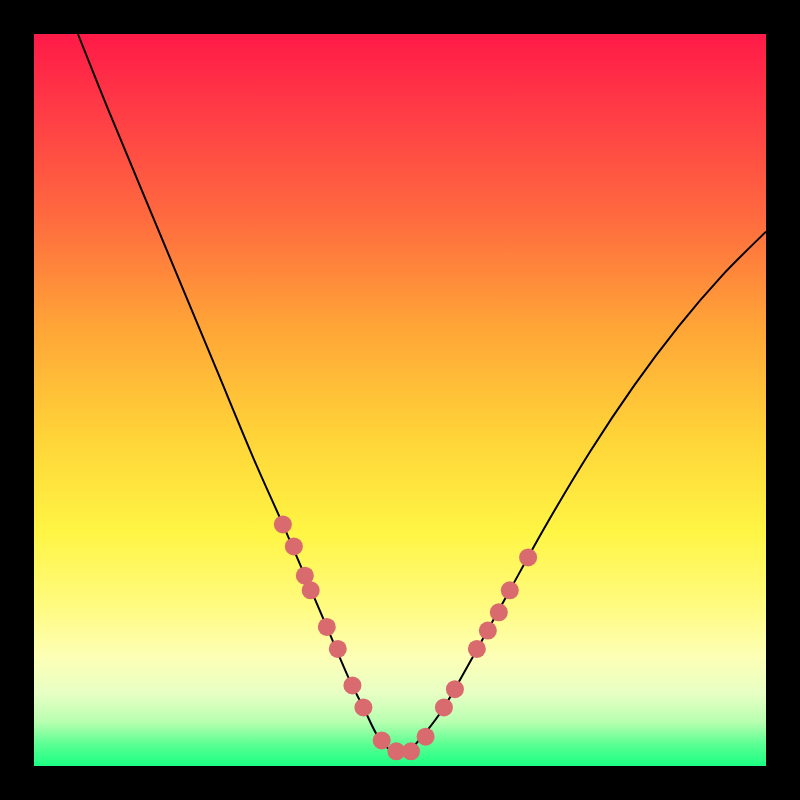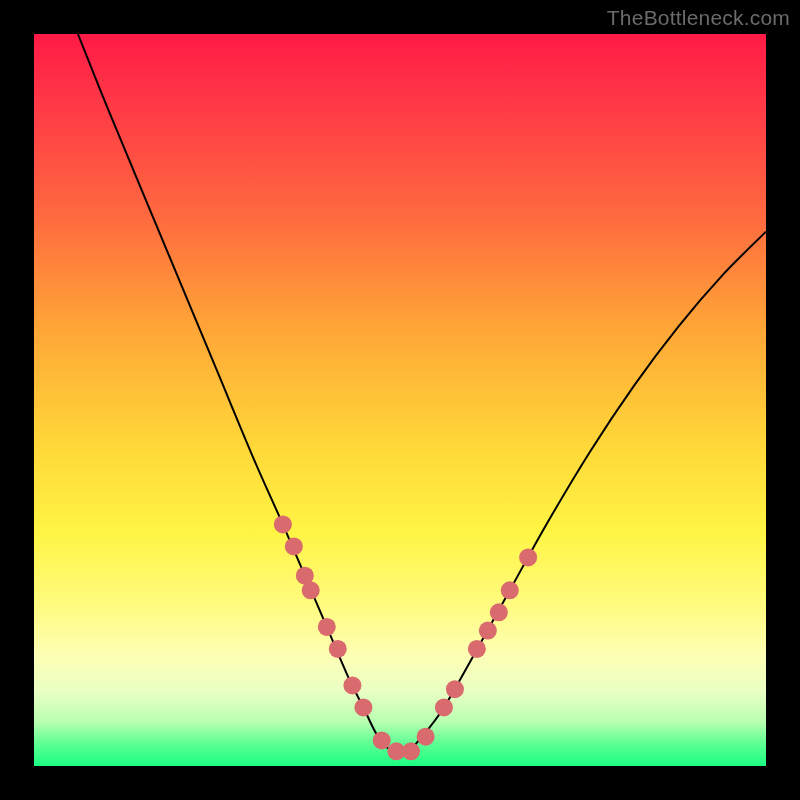--- a/index.html
+++ b/index.html
@@ -65,21 +65,20 @@
   .dot {
     fill: #d96a6d;
     stroke: none;
   }
 </style>
 </head>
 <body>
 
 <div class="frame">
 
-  <div class="watermark">TheBottleneck.com</div>
 
   <div class="plot">
     <svg class="curve" viewBox="0 0 732 732">
       <path id="curvePath" class="curve-path" d="M 43.92 0 C 48.800000000000004 12.199999999999989 62.220000000000006 46.35999999999994 73.2 73.19999999999993 C 84.18 100.03999999999992 97.6 131.75999999999996 109.8 161.03999999999996 C 122 190.31999999999996 134.20000000000002 219.6 146.4 248.88 C 158.6 278.15999999999997 170.8 307.43999999999994 183 336.71999999999997 C 195.2 366 208.62 398.94 219.6 424.56 C 230.57999999999998 450.18 240.34000000000003 470.91999999999996 248.88000000000002 490.44 C 257.42 509.96000000000004 263.52 524.6 270.84 541.6800000000001 C 278.15999999999997 558.7600000000001 285.48 575.8399999999999 292.8 592.92 C 300.12 610 308.65999999999997 630.74 314.76 644.16 C 320.86 657.5799999999999 324.52000000000004 663.6800000000001 329.40000000000003 673.44 C 334.28000000000003 683.2 339.15999999999997 695.4000000000001 344.03999999999996 702.72 C 348.91999999999996 710.04 353.8 714.9200000000001 358.68 717.36 C 363.56 719.8 368.44 719.8 373.32 717.36 C 378.2 714.9200000000001 381.86 710.04 387.96000000000004 702.72 C 394.06000000000006 695.4000000000001 401.38 686.86 409.92 673.44 C 418.46000000000004 660.0200000000001 428.21999999999997 641.72 439.2 622.2 C 450.18 602.6800000000001 463.6 578.28 475.8 556.3199999999999 C 488 534.3599999999999 498.97999999999996 513.62 512.4 490.44 C 525.8199999999999 467.26 541.6800000000001 440.42 556.32 417.24 C 570.96 394.06 585.6 372.1 600.24 351.36 C 614.88 330.62 629.52 311.1 644.16 292.8 C 658.8 274.5 673.4399999999999 257.41999999999996 688.0799999999999 241.55999999999995 C 702.7199999999999 225.69999999999993 724.68 204.95999999999998 732 197.64"></path>
       <g id="dots">
           <circle cx="248.88000000000002" cy="490.44" r="9" class="dot"></circle>
           <circle cx="259.86" cy="512.4" r="9" class="dot"></circle>
           <circle cx="270.84" cy="541.6800000000001" r="9" class="dot"></circle>
           <circle cx="276.69599999999997" cy="556.3199999999999" r="9" class="dot"></circle>
           <circle cx="292.8" cy="592.92" r="9" class="dot"></circle>

